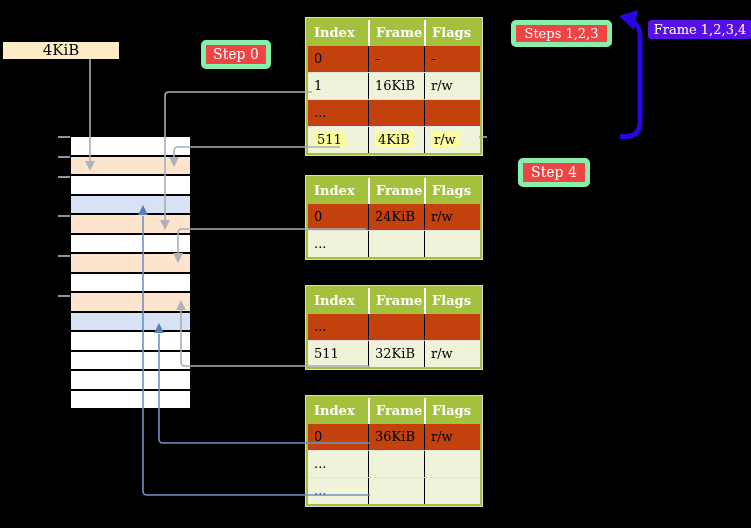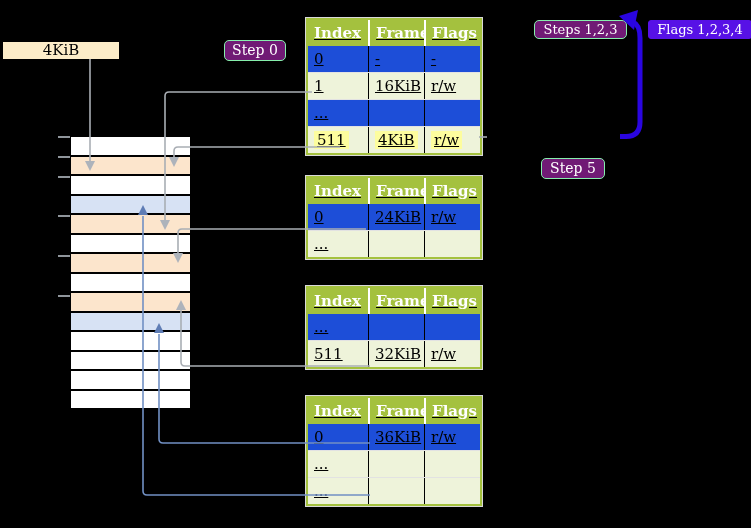--- a/index.html
+++ b/index.html
@@ -14,40 +14,40 @@
   }
   
   .mrow{position:absolute;left:71px;width:119px;height:17.8px;}
   .mrow.white{background:#ffffff;}
   .mrow.peach{background:#fce5cc;}
   .mrow.blue{background:#d7e2f4;}
   .tick{position:absolute;left:58px;width:12px;height:2px;background:#8f959b;}
   
   .ptable{
     position:absolute;left:306px;width:172px;
-    border:2px solid #a4c13e;background:#1d4ed8;
+    border:2px solid #a4c13e;background:#c2410c;
     box-shadow:0 0 0 1px rgba(255,255,255,.85);
-    font-size:15px;color:#000;text-decoration:underline;
+    font-size:13px;color:#000;
   }
   .thead{display:flex;background:#a4c13e;color:#fff;font-weight:bold;height:26px;line-height:26px;}
   .trow{display:flex;height:26px;line-height:26px;border-top:1px solid #e2e2e2;}
   .trow.shade{background:#eef3da;}
   .th,.td{box-sizing:border-box;padding-left:6px;overflow:hidden;white-space:nowrap;}
   .c1{width:60px;}
   .c2{width:56px;}
   .c3{width:56px;}
   .th.c2,.th.c3{border-left:2px solid #ffffff;}
   .td.c2,.td.c3{border-left:1.5px solid #000000;}
   .hl{background:#fdfd9e;padding:0 3px;}
   
   .badge{
     position:absolute;color:#fff;text-align:center;
     border-radius:5px;font-size:14px;
   }
-  .badge.red{background:#701a75;border:1px solid #86efac;margin-left:23px;}
+  .badge.red{background:#ef4444;border:5px solid #86efac;}
   .badge.purple{background:#5711e6;border:1px solid #5711e6;border-radius:3px;}
   #badge-step0{left:201px;top:40px;width:60px;height:19px;line-height:19px;}
   #badge-steps123{left:511px;top:20px;width:91px;height:17px;line-height:17px;font-size:13px;}
   #badge-steps1234{left:648px;top:20px;width:102px;height:17px;line-height:17px;font-size:13px;}
   #badge-step4{left:518px;top:158px;width:62px;height:19px;line-height:19px;}
   
   #overlay{position:absolute;left:0;top:0;width:751px;height:528px;pointer-events:none;}
 </style>
 </head>
 <body>
@@ -161,22 +161,22 @@
     </div>
     <div class="trow shade">
       <div class="td c1">...</div>
       <div class="td c2"></div>
       <div class="td c3"></div>
     </div>
   </div>
 
   <div id="badge-step0" class="badge red">Step 0</div>
   <div id="badge-steps123" class="badge red">Steps 1,2,3</div>
-  <div id="badge-steps1234" class="badge purple">Flags 1,2,3,4</div>
-  <div id="badge-step4" class="badge red">Step 5</div>
+  <div id="badge-steps1234" class="badge purple">Frame 1,2,3,4</div>
+  <div id="badge-step4" class="badge red">Step 4</div>
 
   <svg id="overlay" viewBox="0 0 751 528" xmlns="http://www.w3.org/2000/svg">
 
     <g stroke="#a9aeb4" fill="#adb3bb">
       <path d="M90,59 V161" fill="none" stroke-width="1.6"></path>
       <polygon points="85,161 95,161 90,171" stroke="none"></polygon>
     </g>
 
     <g stroke="#a9aeb4" fill="#adb3bb">
       <path d="M312,92 H169 Q165,92 165,96 V221" fill="none" stroke-width="1.6"></path>

